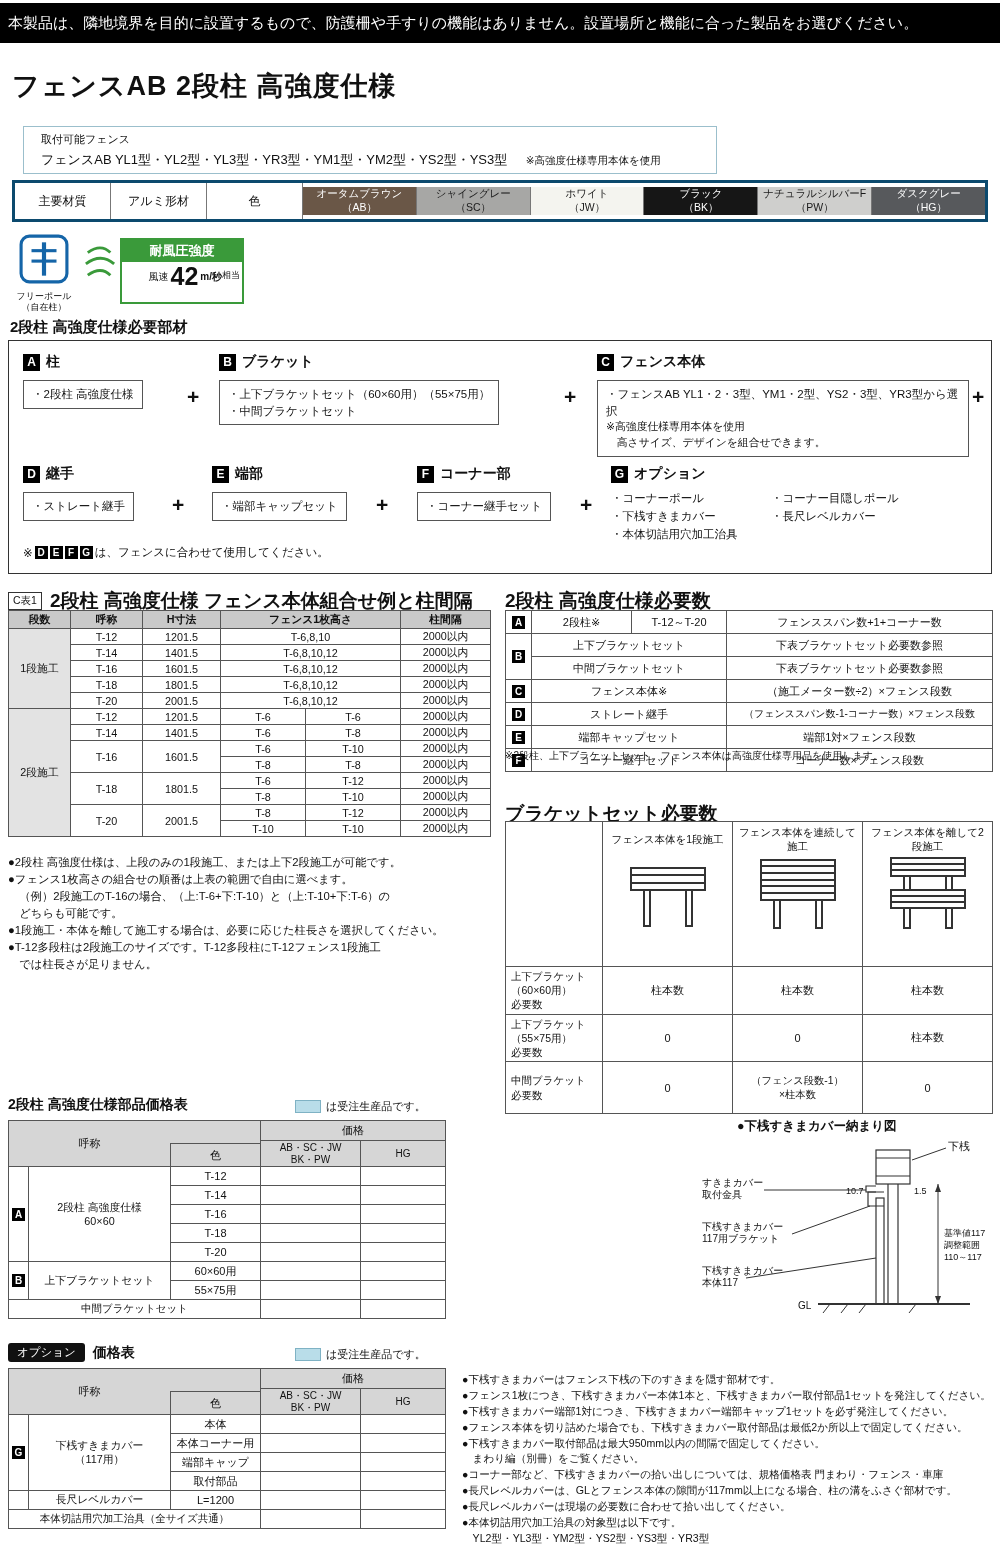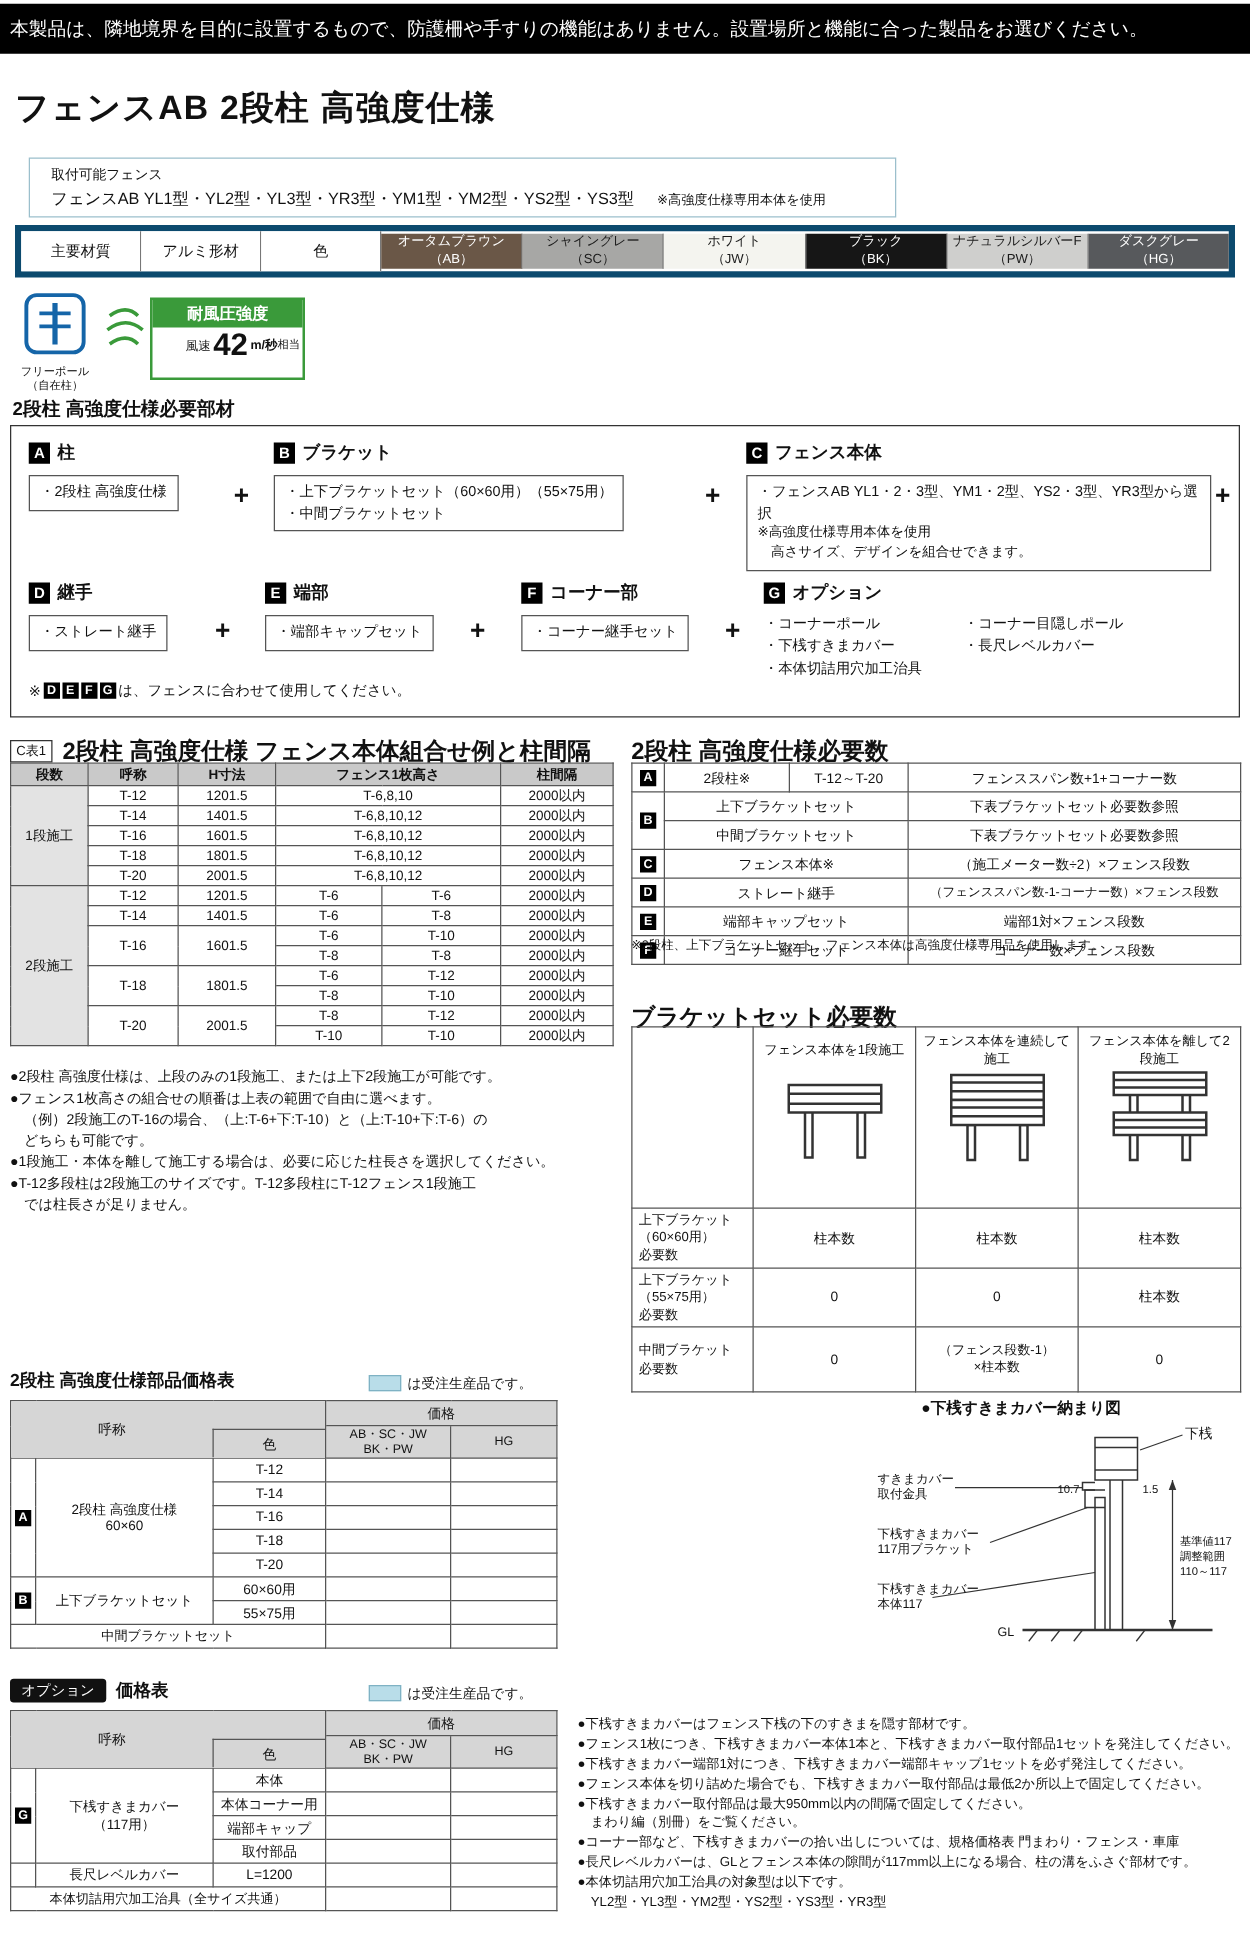--- a/index.html
+++ b/index.html
@@ -15,21 +15,21 @@
 
   .title { left:12px; top:68px; font-size:27px; font-weight:bold; letter-spacing:1px; }
 
   .compat-box { left:23px; top:126px; width:694px; height:48px; border:1px solid #9bbfcc; padding:5px 17px; }
   .compat-label { font-size:11px; }
   .compat-line { margin-top:3px; }
   .compat-value { font-size:13px; }
   .compat-note { font-size:10.5px; margin-left:14px; }
 
   
-  .color-row { left:12px; top:180px; width:976px; height:42px; display:flex; border:5px solid #0c4a6e; }
+  .color-row { left:12px; top:180px; width:976px; height:42px; display:flex; border:3px solid #0c4a6e; }
   .mcell { width:96px; border-right:1px solid #777; display:flex; align-items:center; justify-content:center;
            font-size:12px; background:#fff; }
   .swatches { flex:1; display:flex;align-items:center; }
   .color-cell { flex:1; border-right:1px solid #777; display:flex; flex-direction:column;
                 align-items:center; justify-content:center; font-size:10.5px; line-height:1.3; }
   .color-cell:last-child { border-right:none; }
 
   
   .freepole { left:14px; top:234px; width:60px; text-align:center; }
   .fp-label { font-size:9px; line-height:1.25; margin-top:3px; }
@@ -732,17 +732,18 @@
 
   <div class="abs bottom-notes">
       <div class="note-line">●下桟すきまカバーはフェンス下桟の下のすきまを隠す部材です。</div>
       <div class="note-line">●フェンス1枚につき、下桟すきまカバー本体1本と、下桟すきまカバー取付部品1セットを発注してください。</div>
       <div class="note-line">●下桟すきまカバー端部1対につき、下桟すきまカバー端部キャップ1セットを必ず発注してください。</div>
       <div class="note-line">●フェンス本体を切り詰めた場合でも、下桟すきまカバー取付部品は最低2か所以上で固定してください。</div>
       <div class="note-line">●下桟すきまカバー取付部品は最大950mm以内の間隔で固定してください。</div>
       <div class="note-line">　まわり編（別冊）をご覧ください。</div>
       <div class="note-line">●コーナー部など、下桟すきまカバーの拾い出しについては、規格価格表 門まわり・フェンス・車庫</div>
       <div class="note-line">●長尺レベルカバーは、GLとフェンス本体の隙間が117mm以上になる場合、柱の溝をふさぐ部材です。</div>
+      <div class="note-line">●長尺レベルカバーは現場の必要数に合わせて拾い出してください。</div>
       <div class="note-line">●本体切詰用穴加工治具の対象型は以下です。</div>
       <div class="note-line">　YL2型・YL3型・YM2型・YS2型・YS3型・YR3型</div>
     </div>
 
 </div>
 
 </body></html>

